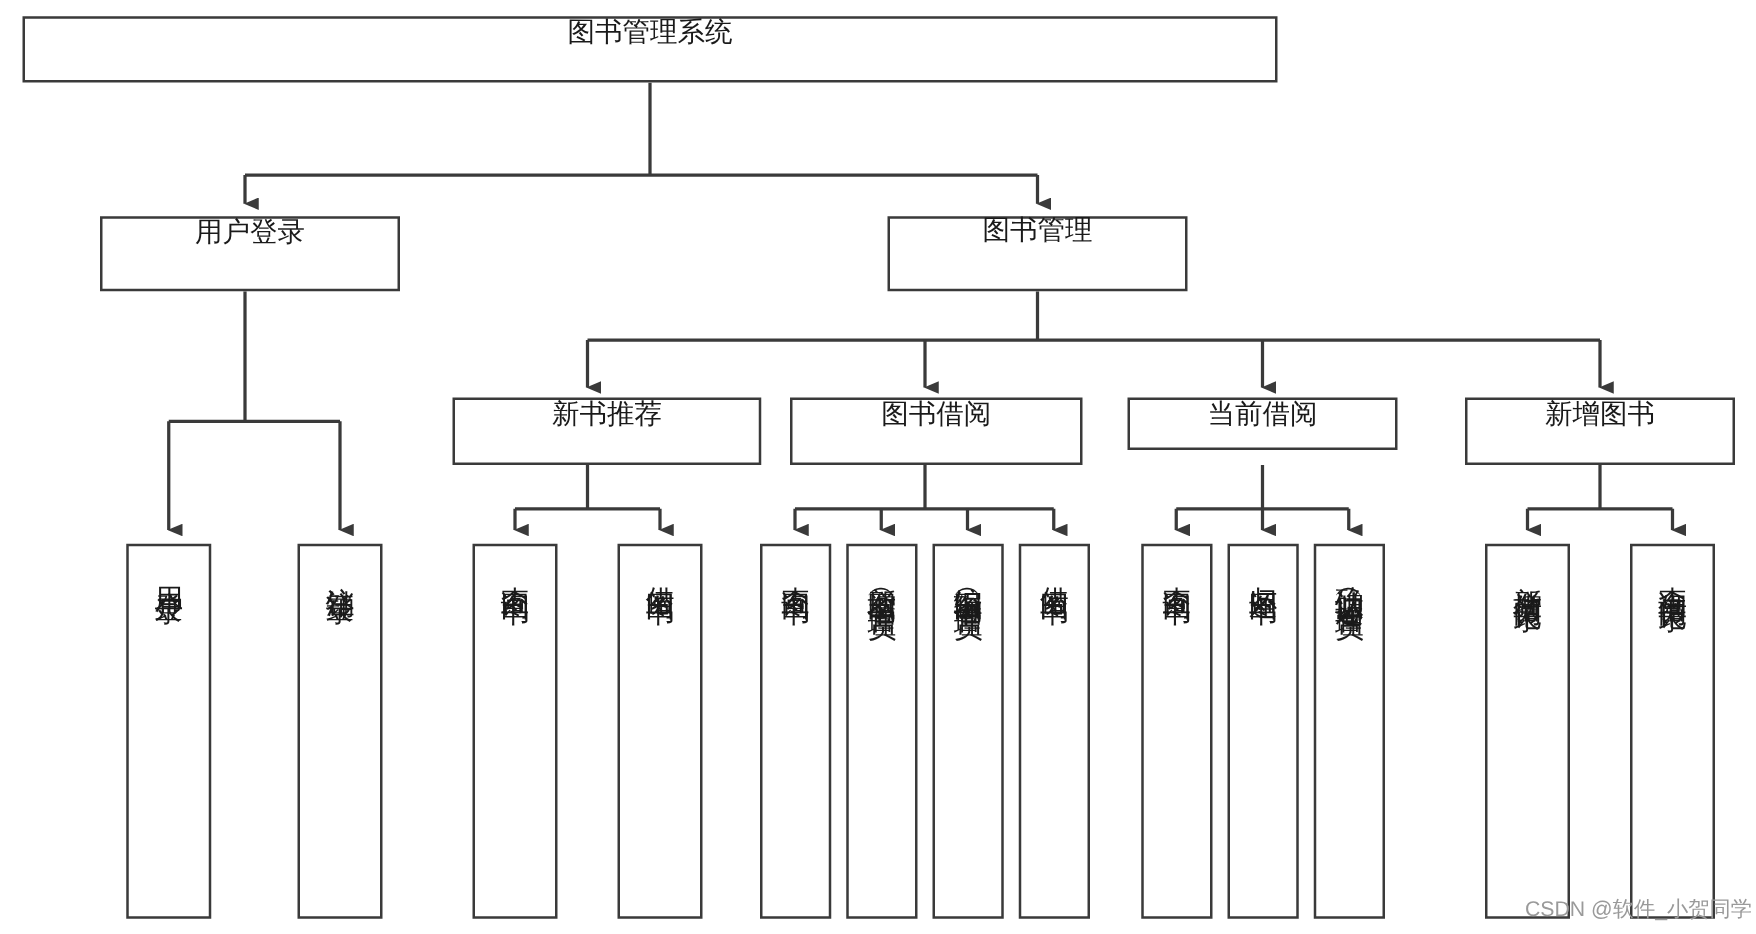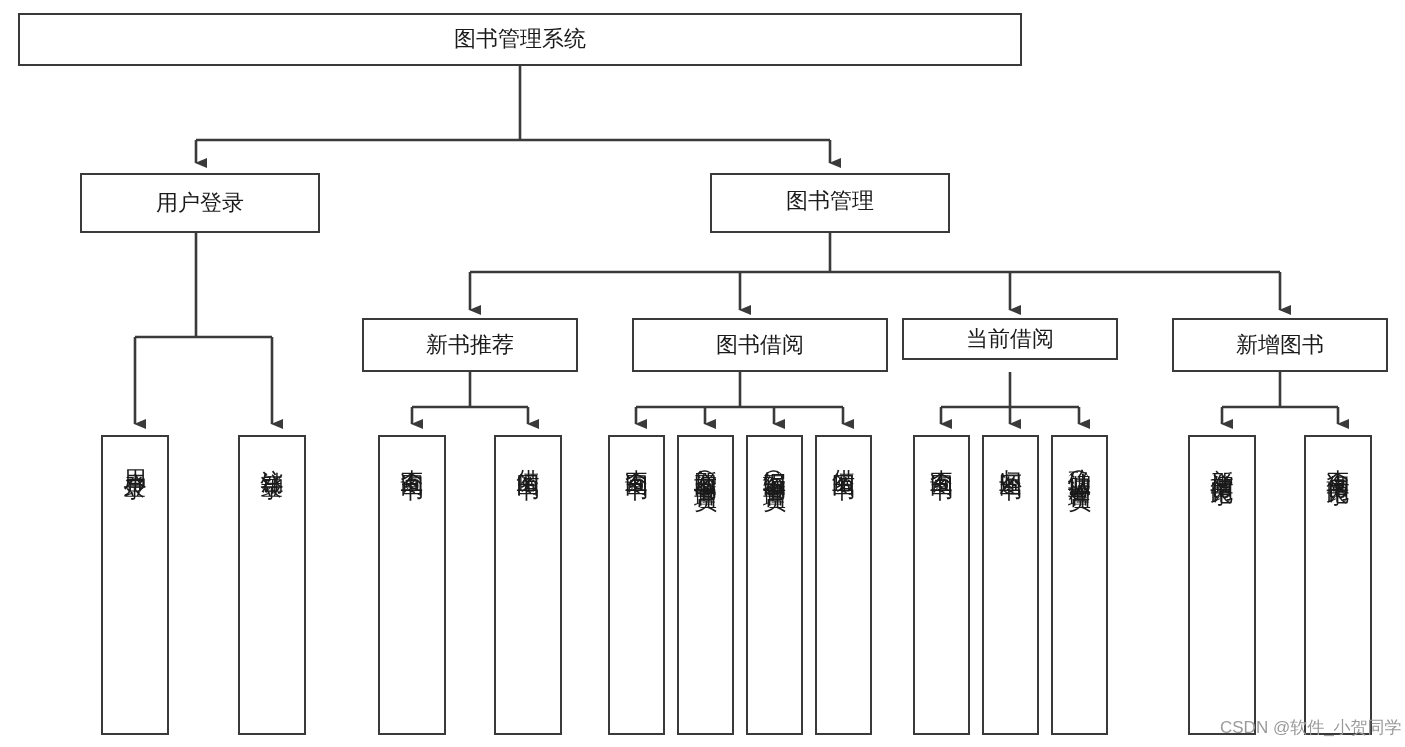--- a/index.html
+++ b/index.html
@@ -25,21 +25,20 @@
     width: 1405px;
     height: 747px;
     pointer-events: none;
   }
   .node {
     position: absolute;
     box-sizing: border-box;
     background: #ffffff;
     border: 2px solid #3a3a3a;
     display: flex;
-    align-items: center;
     justify-content: center;
     color: #1a1a1a;
     z-index: 2;
   }
   .node .lbl {
     line-height: 1.02;
     white-space: nowrap;
     text-align: center;
   }
   
@@ -131,25 +130,25 @@
   </div>
 
   <div class="node horiz" style="left:80px; top:173px; width:240px; height:60px;">
     <span class="lbl">用户登录</span>
   </div>
 
   <div class="node horiz" style="left:710px; top:173px; width:240px; height:60px;font-family:Liberation Mono, monospace;">
     <span class="lbl">图书管理</span>
   </div>
 
-  <div class="node horiz" style="left:362px; top:318px; width:216px; height:54px;">
+  <div class="node horiz" style="left:362px; top:318px; width:247px; height:54px;">
     <span class="lbl">新书推荐</span>
   </div>
 
-  <div class="node horiz" style="left:632px; top:318px; width:256px; height:54px;">
+  <div class="node horiz" style="left:632px; top:318px; width:234px; height:54px;">
     <span class="lbl">图书借阅</span>
   </div>
 
   <div class="node horiz" style="left:902px; top:318px; width:216px; height:42px;">
     <span class="lbl">当前借阅</span>
   </div>
 
   <div class="node horiz" style="left:1172px; top:318px; width:216px; height:54px;">
     <span class="lbl">新增图书</span>
   </div>

